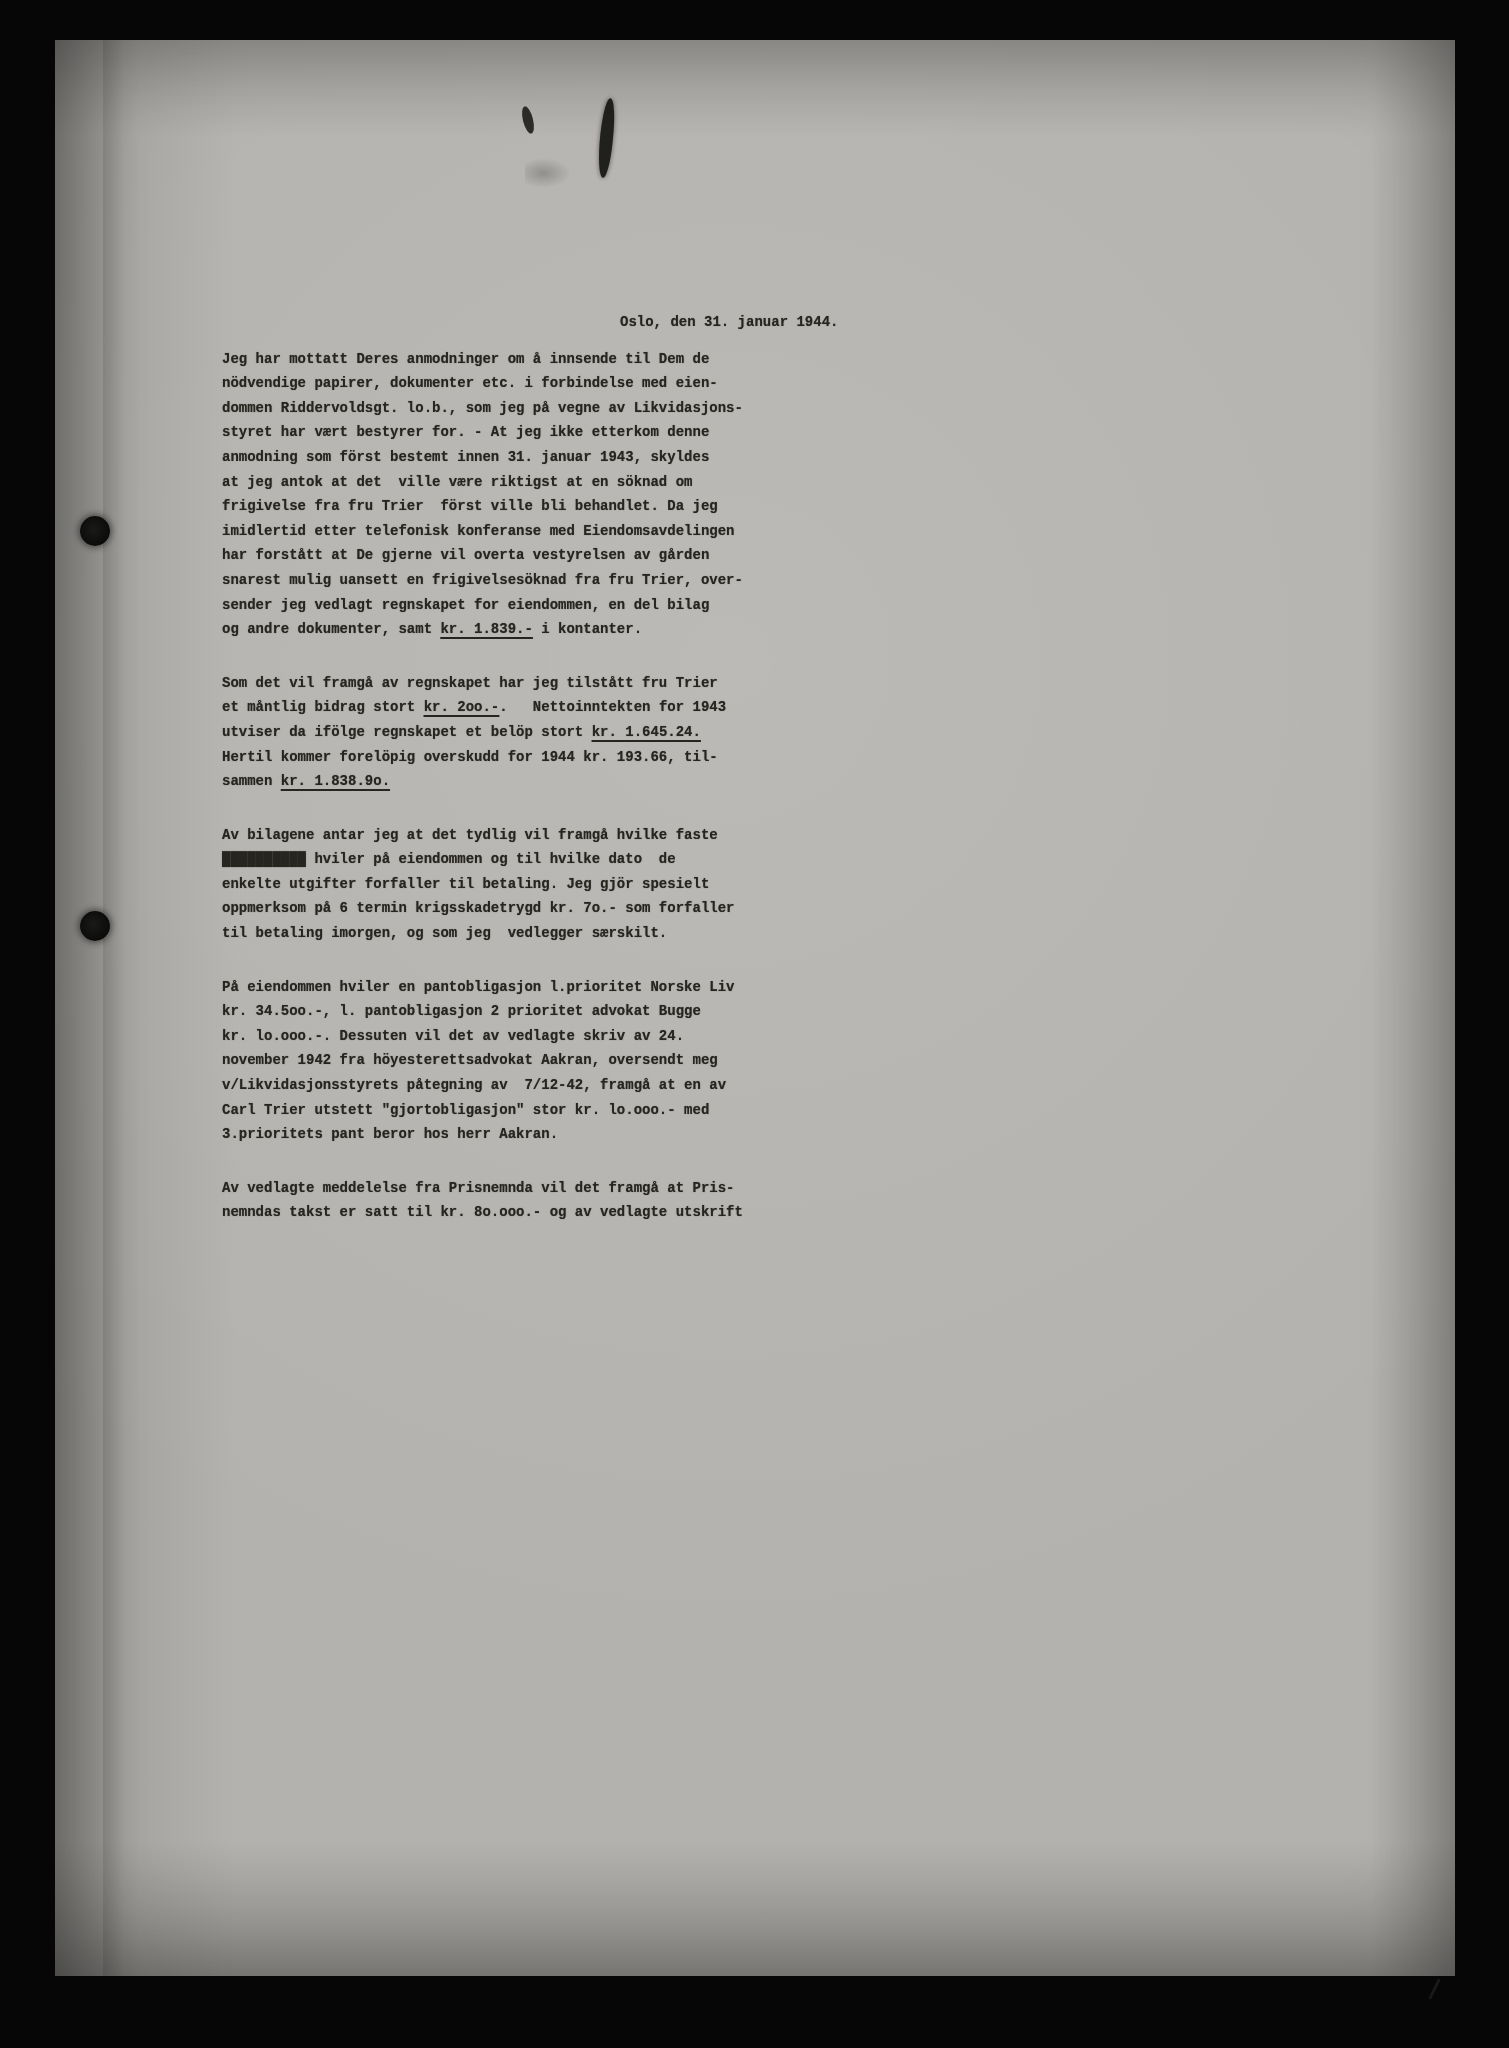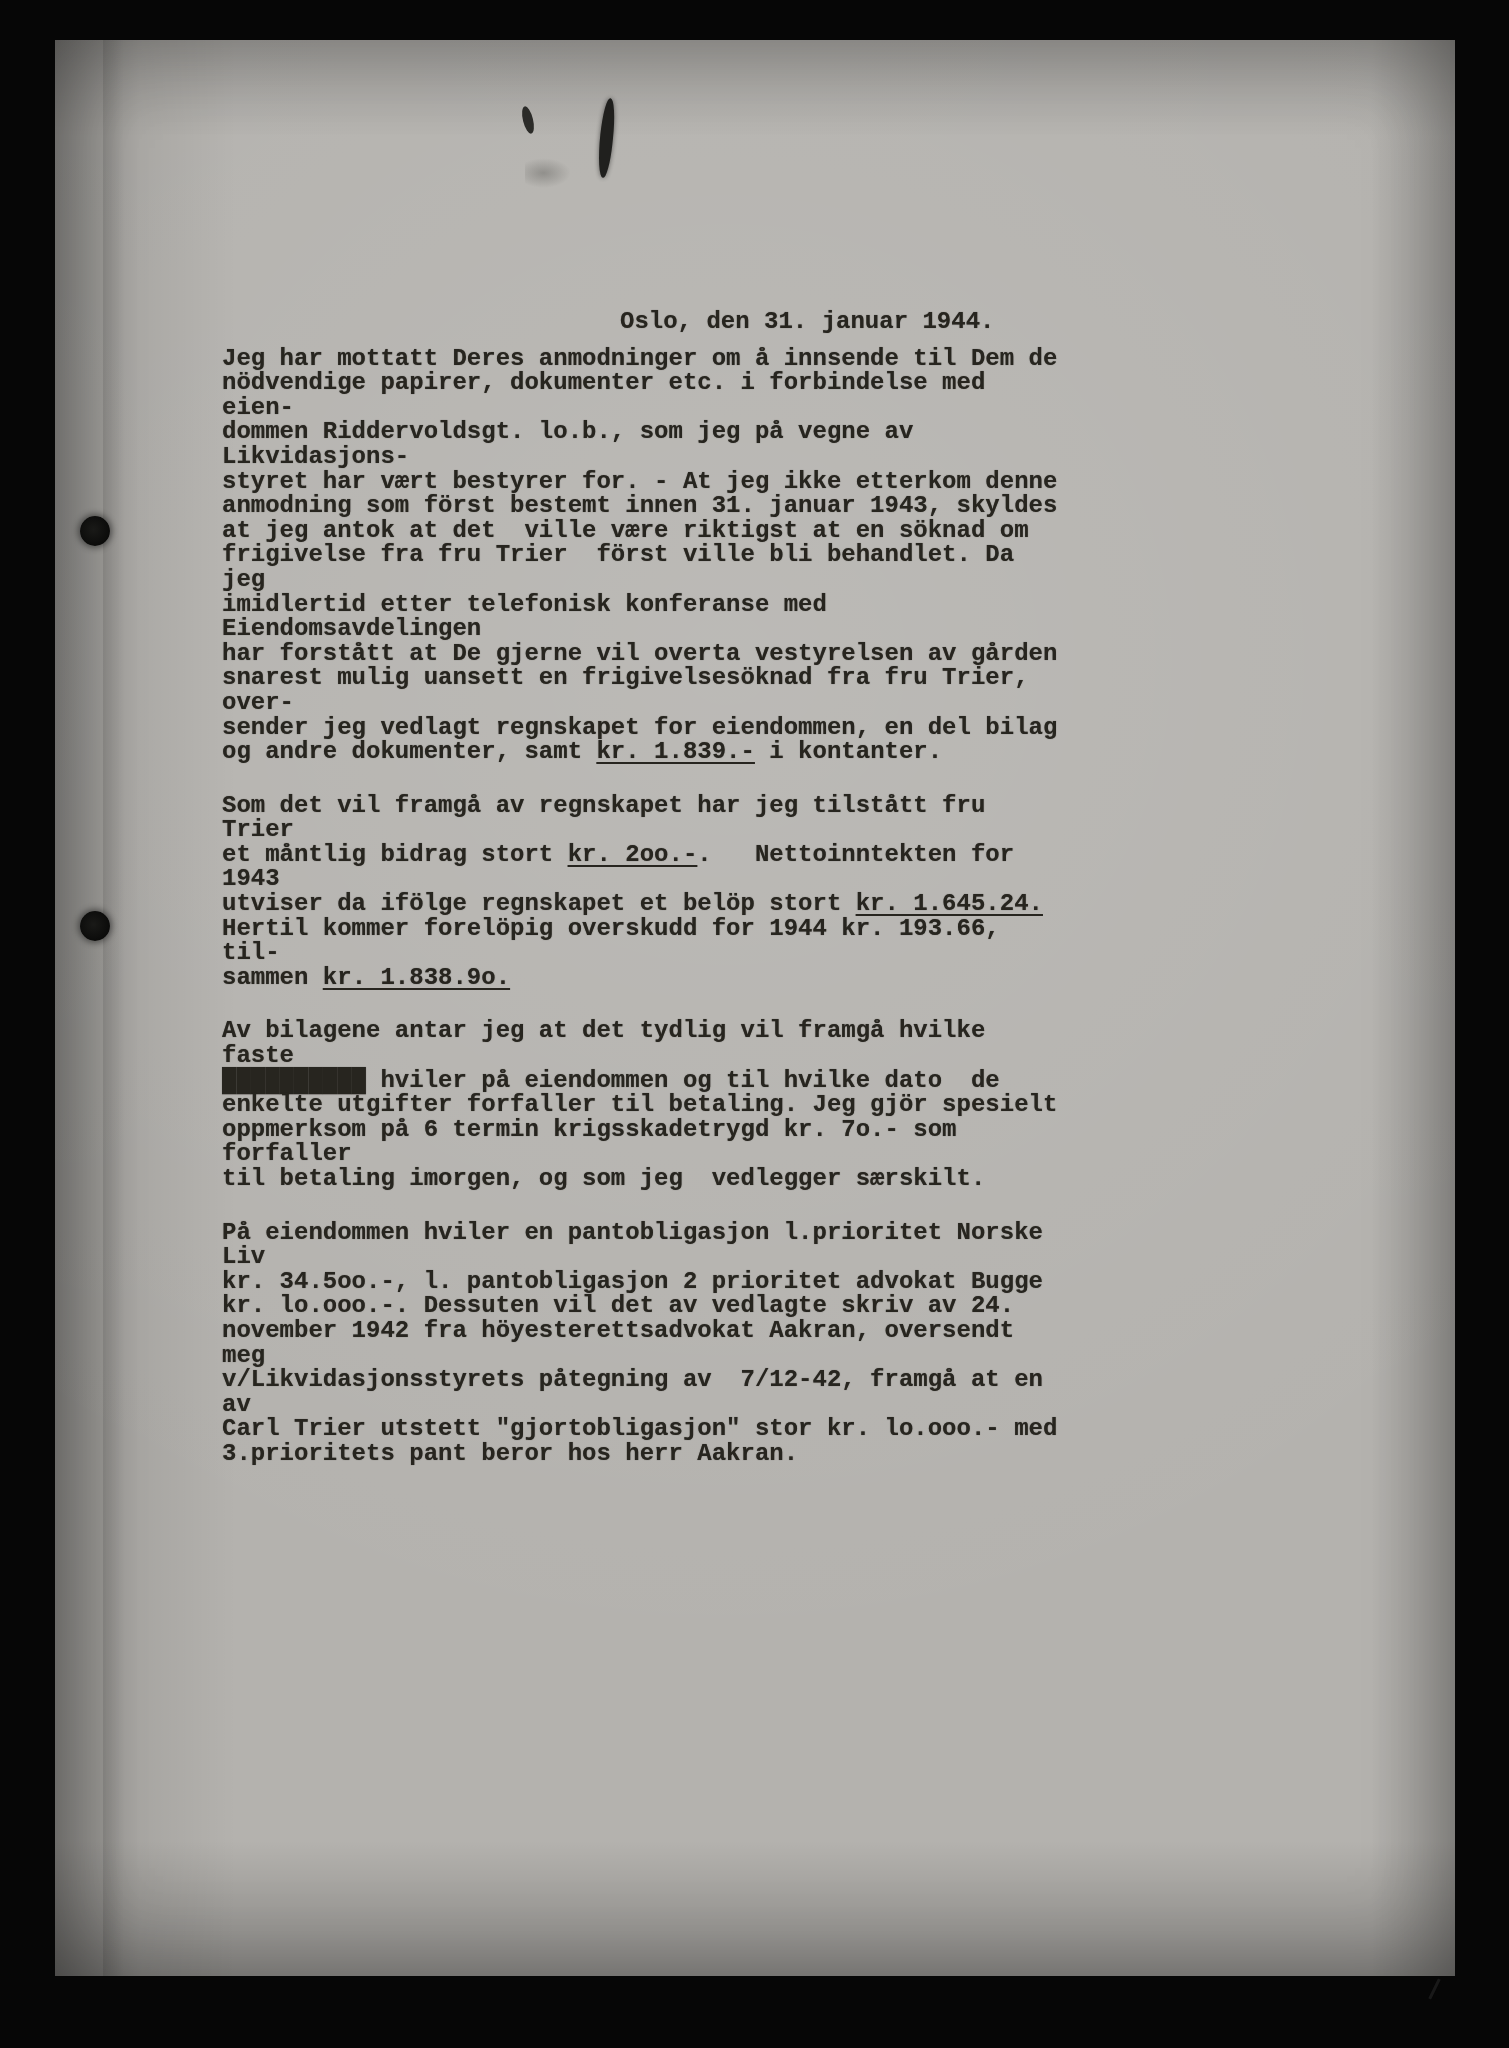--- a/index.html
+++ b/index.html
@@ -39,21 +39,21 @@
     background: linear-gradient(90deg, rgba(0,0,0,0.10), rgba(0,0,0,0) 80%);
     pointer-events: none;
   }
   
   .content {
     position: absolute;
     left: 167px;
     top: 270px;
     width: 840px;
     color: #27251f;
-    font-size: 24px;
+    font-size: 14px;
     line-height: 24.6px;
     font-weight: 700;
     letter-spacing: 0px;
     text-shadow: 0 0 1px rgba(30,28,22,0.55);
   }
   .date-line {
     margin: 0 0 0 398px;
     white-space: pre;
   }
   .recipient {
@@ -152,17 +152,19 @@
 enkelte utgifter forfaller til betaling. Jeg gjör spesielt
 oppmerksom på 6 termin krigsskadetrygd kr. 7o.- som forfaller
 til betaling imorgen, og som jeg  vedlegger særskilt.</p>
           <p class="para">På eiendommen hviler en pantobligasjon l.prioritet Norske Liv
 kr. 34.5oo.-, l. pantobligasjon 2 prioritet advokat Bugge
 kr. lo.ooo.-. Dessuten vil det av vedlagte skriv av 24.
 november 1942 fra höyesterettsadvokat Aakran, oversendt meg
 v/Likvidasjonsstyrets påtegning av  7/12-42, framgå at en av
 Carl Trier utstett "gjortobligasjon" stor kr. lo.ooo.- med
 3.prioritets pant beror hos herr Aakran.</p>
+          <p class="para">Av vedlagte meddelelse fra Prisnemnda vil det framgå at Pris-
+nemndas takst er satt til kr. 8o.ooo.- og av vedlagte utskrift</p>
         </div>
     </div>
 
   </div>
 </div>
 
 </body></html>

